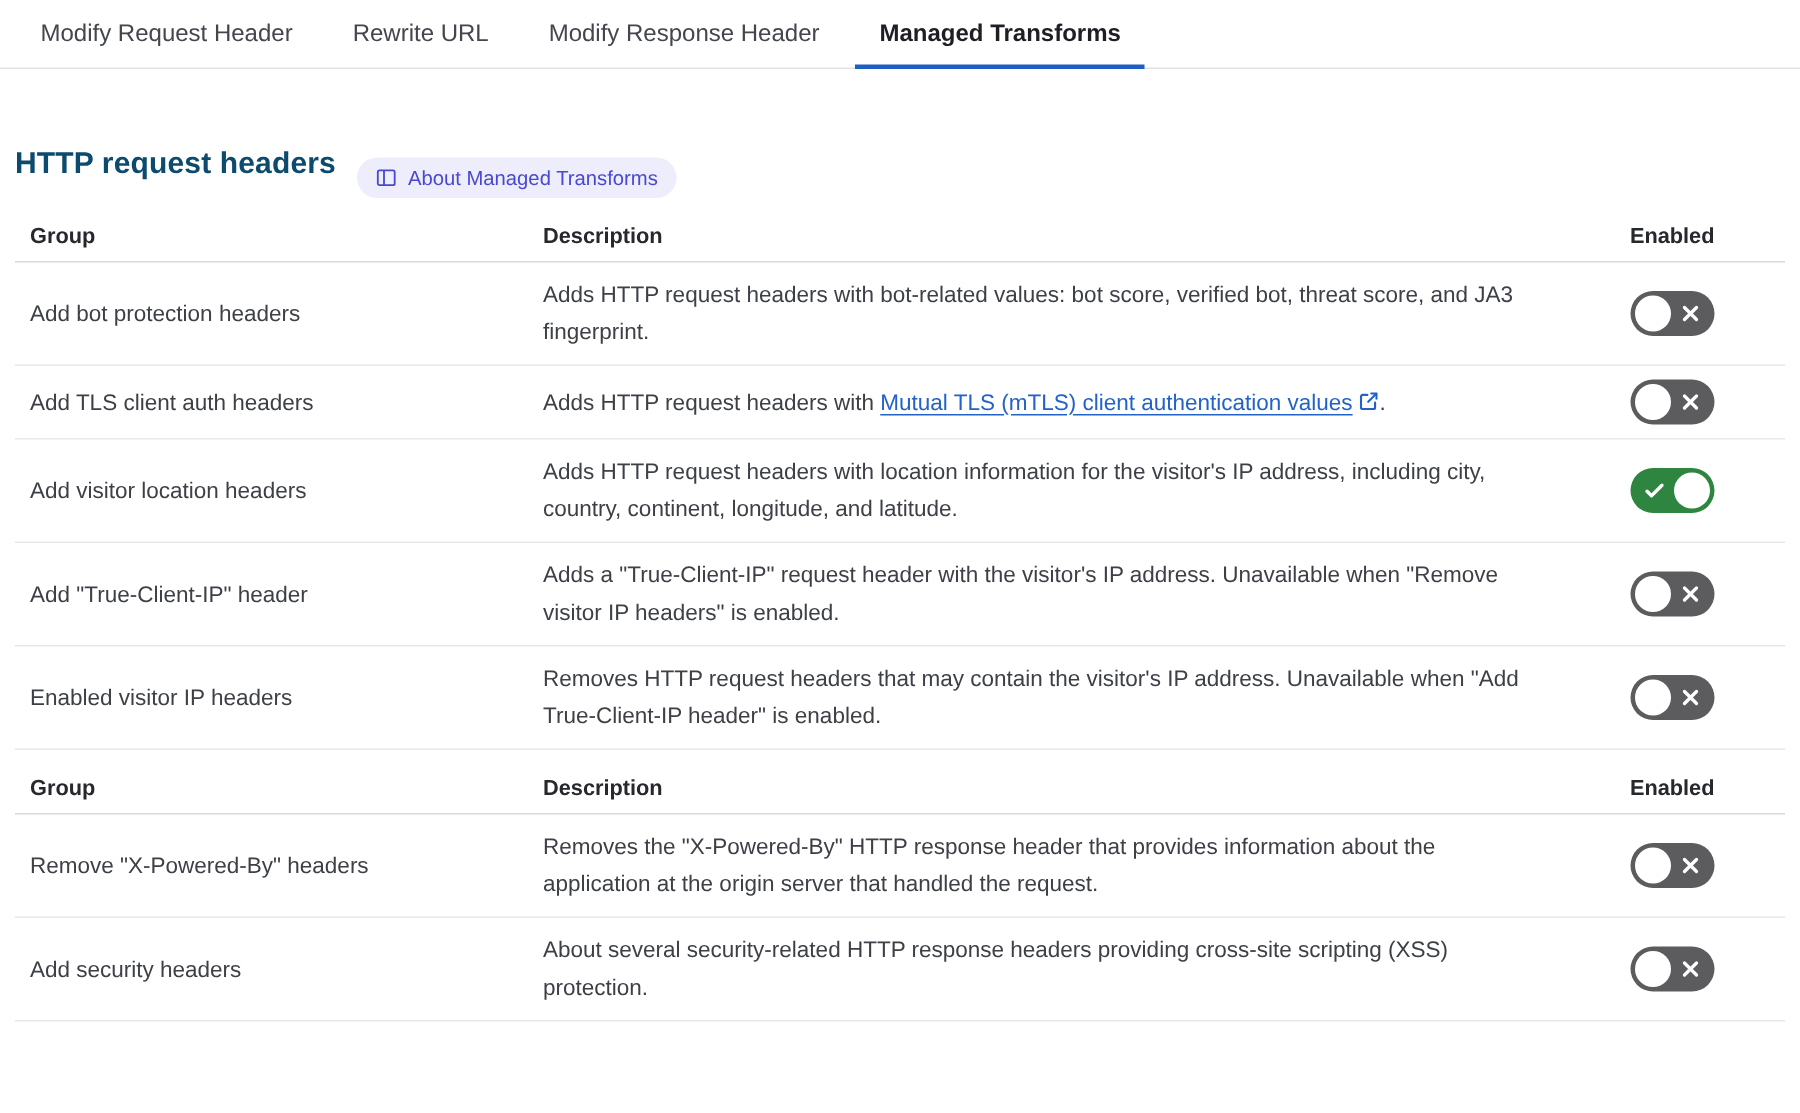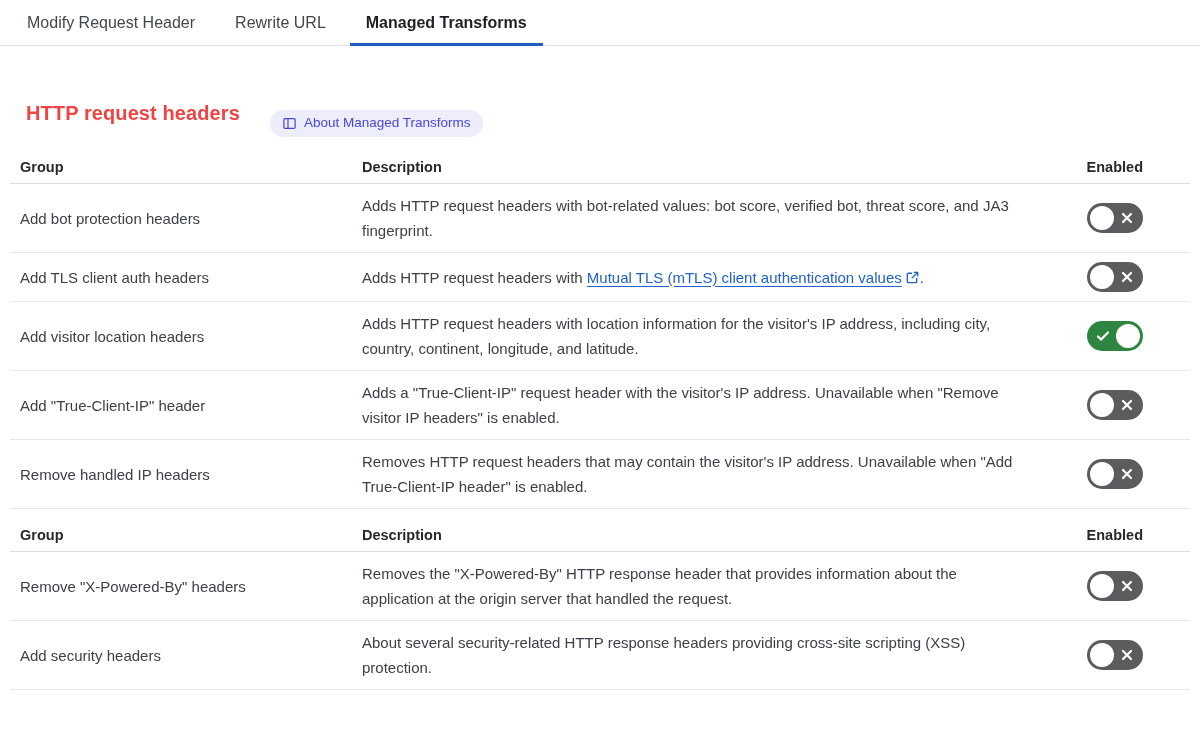--- a/index.html
+++ b/index.html
@@ -45,24 +45,24 @@
 
   
   main { padding: 0 10px; }
   .section-head {
     display: flex;
     align-items: center;
     gap: 14px;
     margin-top: 40px;
   }
   .section-title {
-    margin: 16px;
+    margin: 0;
     font-size: 20px;
     font-weight: 700;
-    color: #ef4444;
+    color: #0c4a6e;
     letter-spacing: 0.1px;
   }
   .badge {
     display: inline-flex;
     align-items: center;
     gap: 7px;
     background: var(--badge-bg, #ededfb);
     color: var(--badge-text, #4a48d2);
     font-size: 13.5px;
     padding: 6px 12px;
@@ -137,20 +137,21 @@
   .toggle.on { background: var(--toggle-on, #2e8540); }
   .toggle.on .knob { right: 3px; }
   .toggle.on .check-icon { left: 9px; }
 </style>
 </head>
 <body>
 
 <nav class="tabs">
   <button class="tab">Modify Request Header</button>
   <button class="tab">Rewrite URL</button>
+  <button class="tab">Modify Response Header</button>
   <button class="tab active">Managed Transforms</button>
 </nav>
 
 <main>
 
   <div class="section-head">
     <h2 class="section-title">HTTP request headers</h2>
     <span class="badge">
       <span>
         <svg width="15" height="15" viewBox="0 0 16 16" fill="none" stroke="currentColor" stroke-width="1.3">
@@ -228,21 +229,21 @@
           <button class="toggle off" aria-checked="false">
             
             <svg class="x-icon" width="14" height="14" viewBox="0 0 14 14" fill="none" stroke="#fff" stroke-width="2.2" stroke-linecap="round">
                 <path d="M3 3l8 8M11 3l-8 8"></path>
               </svg>
             <span class="knob"></span>
           </button>
         </td>
       </tr>
       <tr>
-        <td class="group">Remove handled IP headers</td>
+        <td class="group">Enabled visitor IP headers</td>
         <td class="desc">Removes HTTP request headers that may contain the visitor's IP address. Unavailable when "Add True-Client-IP header" is enabled.</td>
         <td class="toggle-cell">
           <button class="toggle off" aria-checked="false">
             
             <svg class="x-icon" width="14" height="14" viewBox="0 0 14 14" fill="none" stroke="#fff" stroke-width="2.2" stroke-linecap="round">
                 <path d="M3 3l8 8M11 3l-8 8"></path>
               </svg>
             <span class="knob"></span>
           </button>
         </td>

